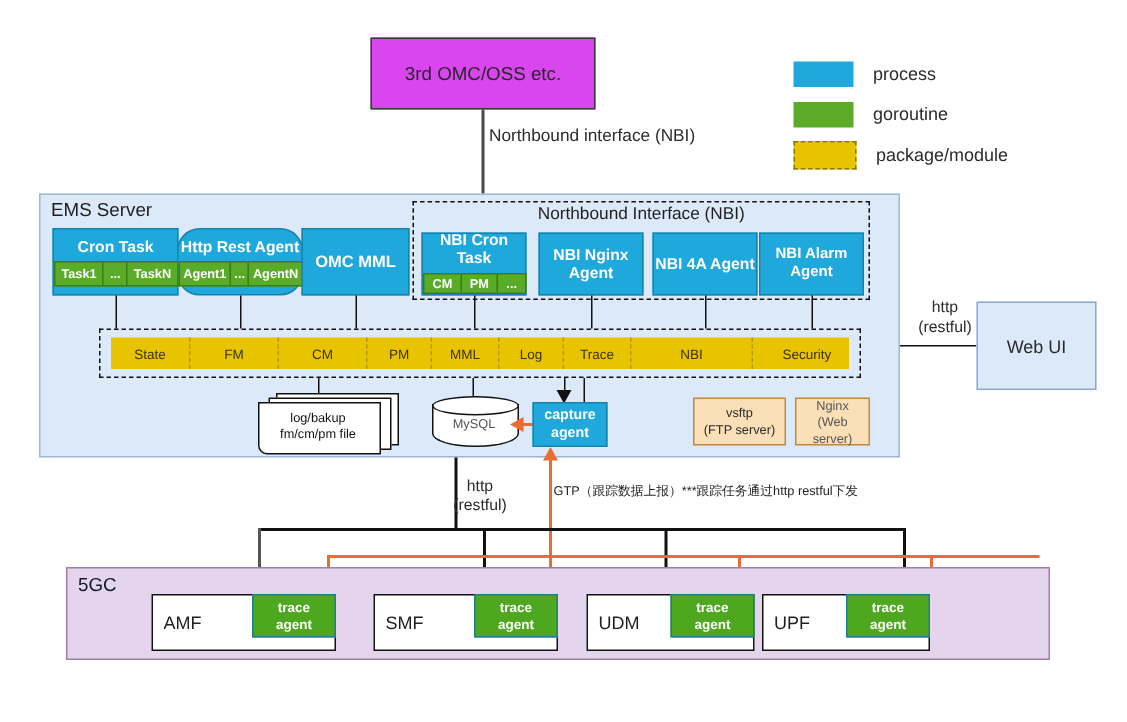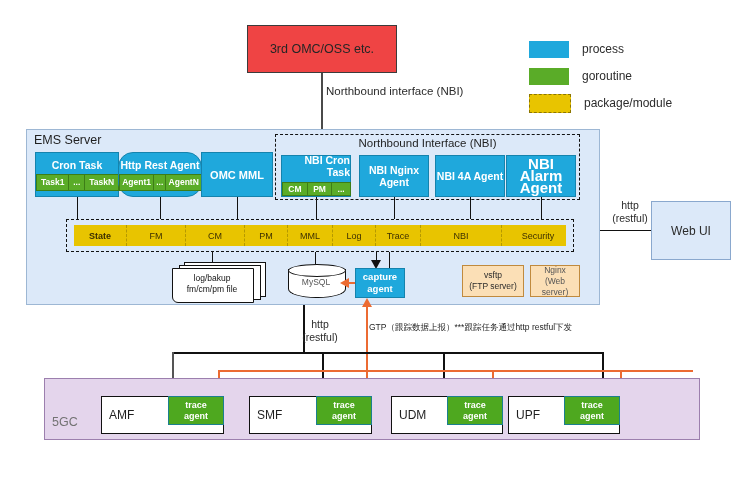--- a/index.html
+++ b/index.html
@@ -12,21 +12,21 @@
     overflow:hidden;
     -webkit-font-smoothing:antialiased;
   }
   .abs{position:absolute;box-sizing:border-box;}
   .ctr{display:flex;align-items:center;justify-content:center;text-align:center;}
   .col{flex-direction:column;}
 
   
   #omc-box{
     left:247px;top:25px;width:150px;height:48px;
-    border:1.3px solid #3b3b3b;background:#ef4444;
+    border:1.3px solid #3b3b3b;background:#d946ef;
     font-size:12.5px;color:#262626;
   }
   .plain-line{background:#4a4a4a;}
 
   
   #nbi-caption{
     left:326px;top:84px;width:250px;
     font-size:11.5px;line-height:14px;color:#2b2b2b;
     text-align:left;
   }
@@ -42,21 +42,21 @@
     left:26px;top:129px;width:574px;height:176px;
     background:#dce9f9;border:1px solid #9db7d4;
   }
   #ems-title{left:34px;top:133px;font-size:12.5px;color:#1f1f1f;}
 
   .proc{
     background:#1fa8dc;border:1px solid #1583ad;
     color:#ffffff;font-size:10.5px;font-weight:bold;
     line-height:12px;
   }
-  .proc-title{padding-top:4px;text-align:right;}
+  .proc-title{padding-top:4px;}
   .sublane{display:flex;margin:3px 4px 4px 4px;height:17px;}
   .sub{
     background:#5aac28;border:1px solid #3d7d17;
     color:#ffffff;font-size:8.5px;font-weight:bold;
     display:flex;align-items:center;justify-content:center;
     margin-right:-1px;flex:1 1 auto;overflow:hidden;
   }
 
   
   #nbi-group{
@@ -146,21 +146,21 @@
   #gtp-note{
     left:369px;top:322px;width:270px;
     font-size:8.5px;color:#1f1f1f;white-space:nowrap;
   }
 
   
   #g5c{
     left:44px;top:378px;width:656px;height:62px;
     background:#e4d5ec;border:1px solid #9c7fae;
   }
-  #g5c-title{left:52px;top:383px;font-size:12.5px;color:#737373;margin-top:32px;}
+  #g5c-title{left:52px;top:383px;font-size:12.5px;color:#0f172a;}
   .nf{
     border:1.2px solid #111;background:#fff;height:38px;
   }
   .nf-lbl{
     position:absolute;left:7px;top:11px;
     font-size:12px;color:#1f1f1f;
   }
   .trace{
     position:absolute;right:-1px;top:-1px;width:54px;height:27px;
     background:#4ea81f;border:1.3px solid #1b7f8f;color:#fff;
@@ -237,35 +237,35 @@
     <div class="sub">...</div>
   </div>
 </div>
 
 <div class="abs proc ctr" style="left:359px;top:155px;width:70px;height:42px;font-size:10.5px;">
   <span>NBI Nginx Agent</span>
 </div>
 <div class="abs proc ctr" style="left:435px;top:155px;width:70px;height:42px;font-size:10.5px;">
   <span>NBI 4A Agent</span>
 </div>
-<div class="abs proc ctr" style="left:506px;top:155px;width:70px;height:42px;font-size:15px;justify-content:flex-end;">
+<div class="abs proc ctr" style="left:506px;top:155px;width:70px;height:42px;font-size:10px;justify-content:flex-end;">
   <span>NBI Alarm Agent</span>
 </div>
 
 <div class="abs kline" style="left:77px;top:197px;width:1.4px;height:22px;"></div>
 <div class="abs kline" style="left:160px;top:197px;width:1.4px;height:22px;"></div>
 <div class="abs kline" style="left:237px;top:197px;width:1.4px;height:22px;"></div>
 <div class="abs kline" style="left:316px;top:197px;width:1.4px;height:22px;"></div>
 <div class="abs kline" style="left:394px;top:197px;width:1.4px;height:22px;"></div>
 <div class="abs kline" style="left:470px;top:197px;width:1.4px;height:22px;"></div>
 <div class="abs kline" style="left:541px;top:197px;width:1.4px;height:22px;"></div>
 
 <div class="abs" id="mod-dash"></div>
 <div class="abs" id="mod-bar">
-  <div class="mod" style="width:52px;font-weight:bold;">State</div>
+  <div class="mod" style="width:52px;">State</div>
   <div class="mod" style="width:58px;">FM</div>
   <div class="mod" style="width:58px;">CM</div>
   <div class="mod" style="width:42px;">PM</div>
   <div class="mod" style="width:44px;">MML</div>
   <div class="mod" style="width:42px;">Log</div>
   <div class="mod" style="width:44px;">Trace</div>
   <div class="mod" style="width:80px;">NBI</div>
   <div class="mod" style="width:72px;">Security</div>
 </div>
 

